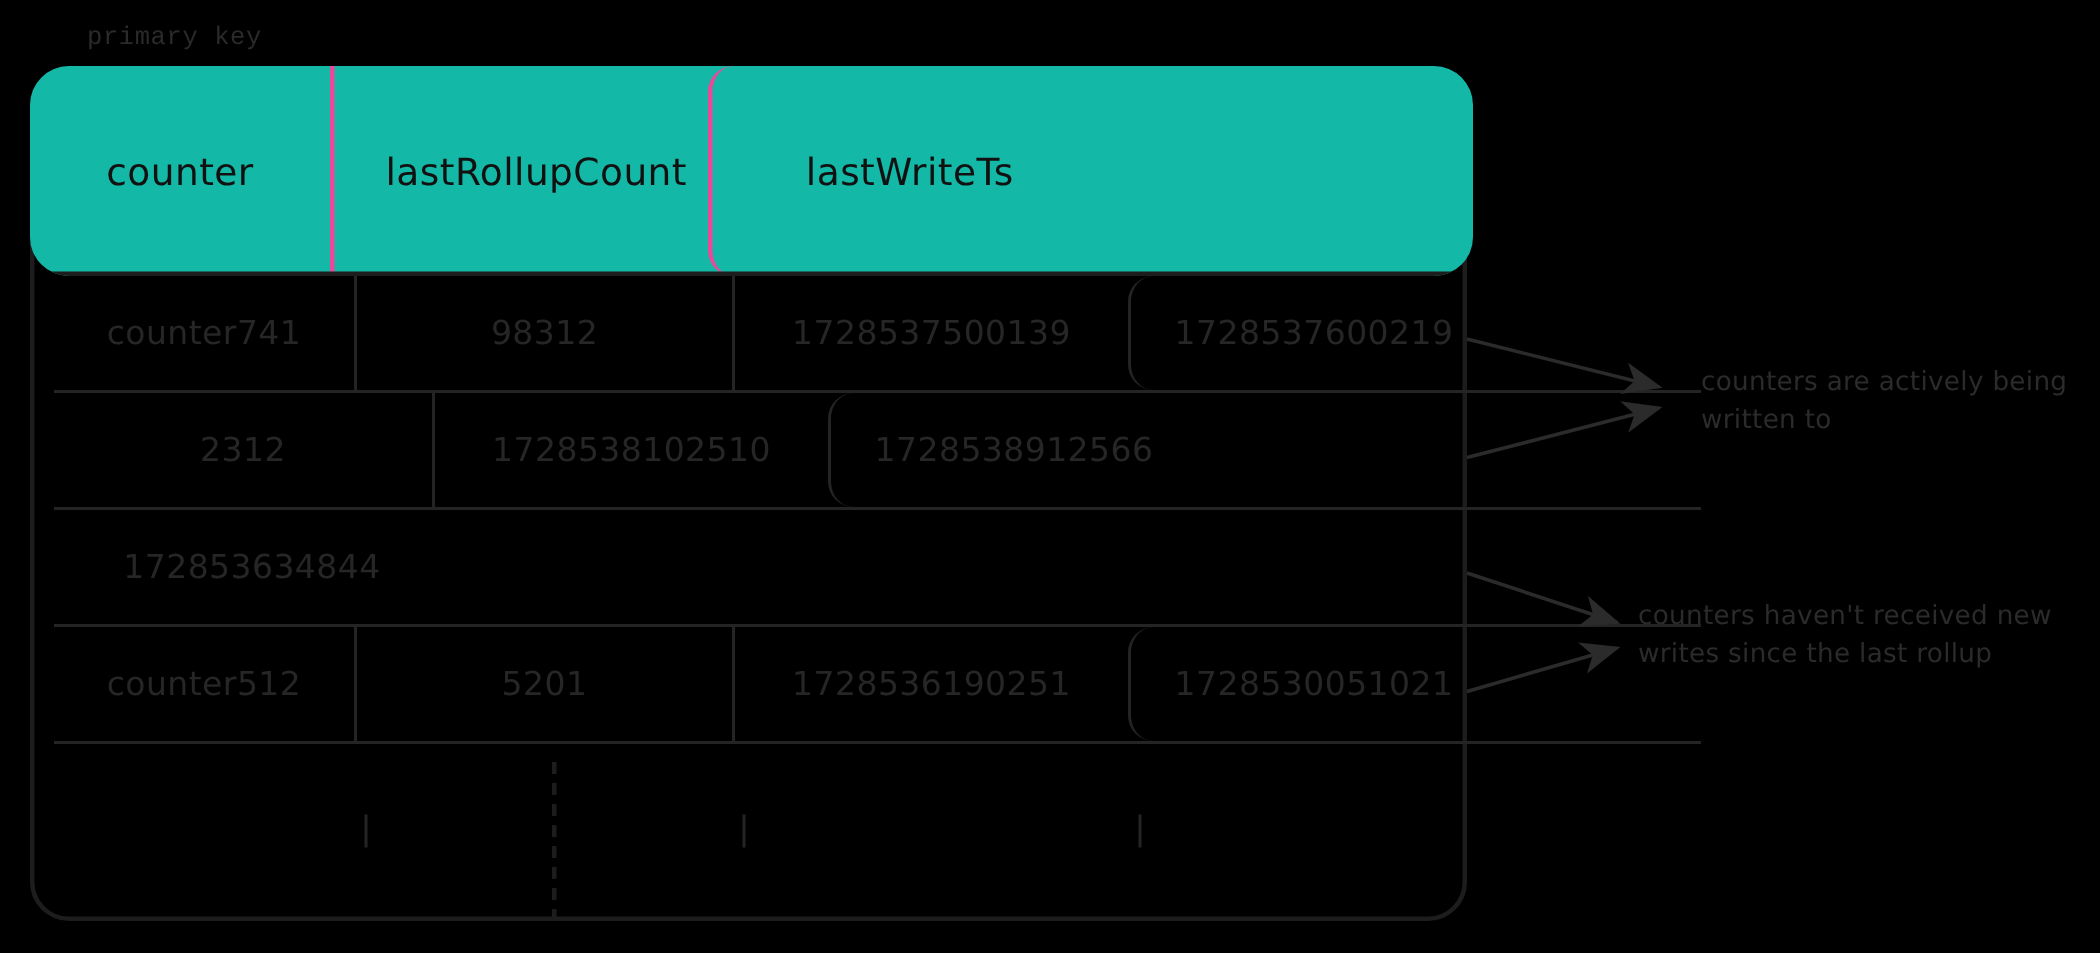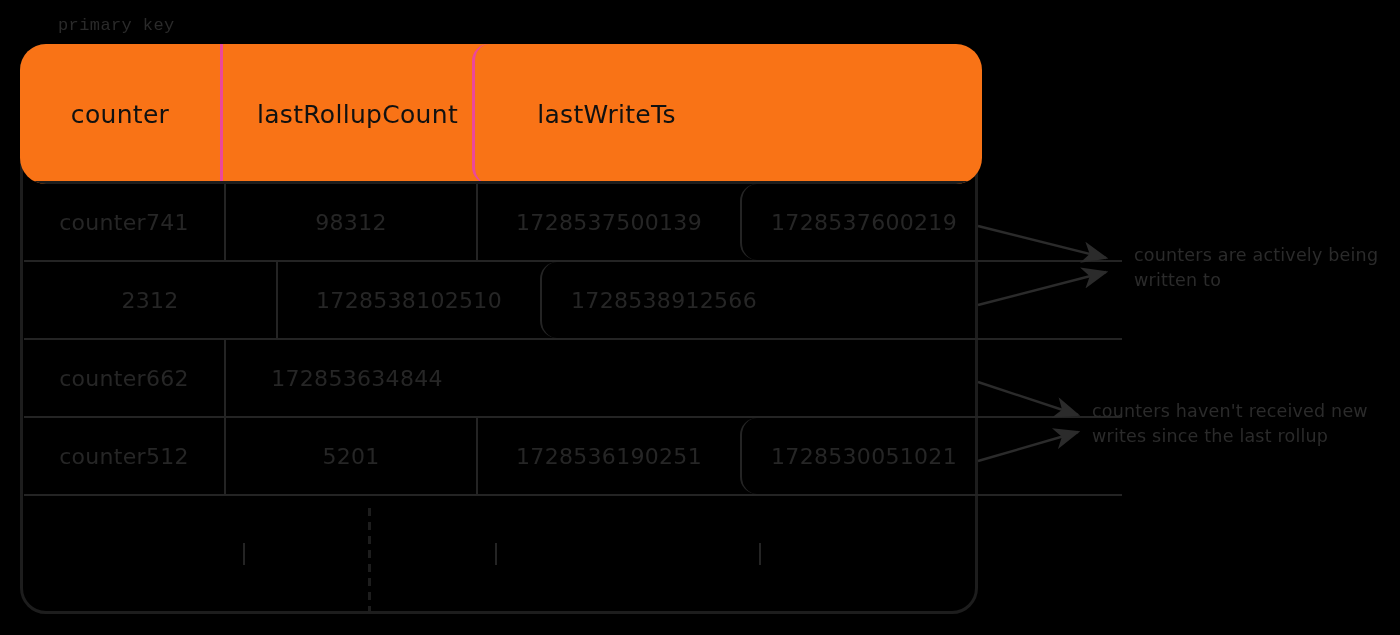--- a/index.html
+++ b/index.html
@@ -43,21 +43,21 @@
     box-sizing: border-box;
     background: transparent;
   }
   
   .header-band {
     position: absolute;
     left: 20px;
     top: 44px;
     width: 962px;
     height: 140px;
-    background: #f97316;
+    background: #14b8a6;
     border-radius: 26px;
     box-sizing: border-box;
     display: flex;
     align-items: center;
     overflow: hidden;
   }
   .header-band::after {
     content: "";
     position: absolute;
     left: 0; right: 0; bottom: 0;
@@ -81,21 +81,21 @@
     white-space: nowrap;
   }
   .col-0 { width: 200px; }
   .col-1 { width: 252px; }
   .col-2 { width: 264px; }
   .col-3 { width: 246px; border-radius: 17px; }
 
   
   .rows {
     position: absolute;
-    left: 24px;
+    left: 36px;
     top: 184px;
     width: 1098px;
   }
   .row {
     display: flex;
     height: 78px;
     box-sizing: border-box;
     border-bottom: 2px solid #242424;
   }
   .cell {
@@ -199,23 +199,20 @@
       </div>
       <div class="cell col-2">
         <span>1728538102510</span>
       </div>
       <div class="cell col-3">
         <span>1728538912566</span>
       </div>
     </div>
 
     <div class="row">
-      <div class="cell col-0">
-        <span>counter662</span>
-      </div>
       <div class="cell col-2">
         <span>172853634844</span>
       </div>
     </div>
 
     <div class="row">
       <div class="cell col-0">
         <span>counter512</span>
       </div>
       <div class="cell col-1">

